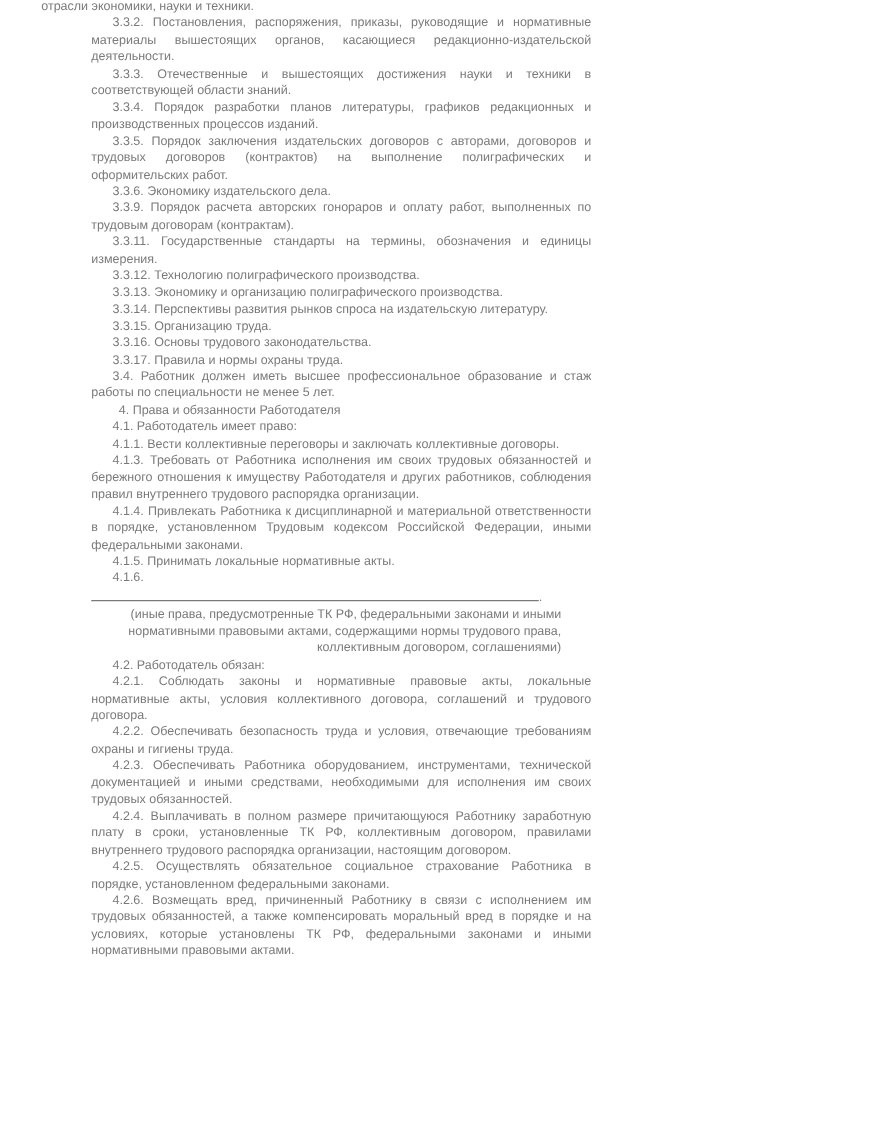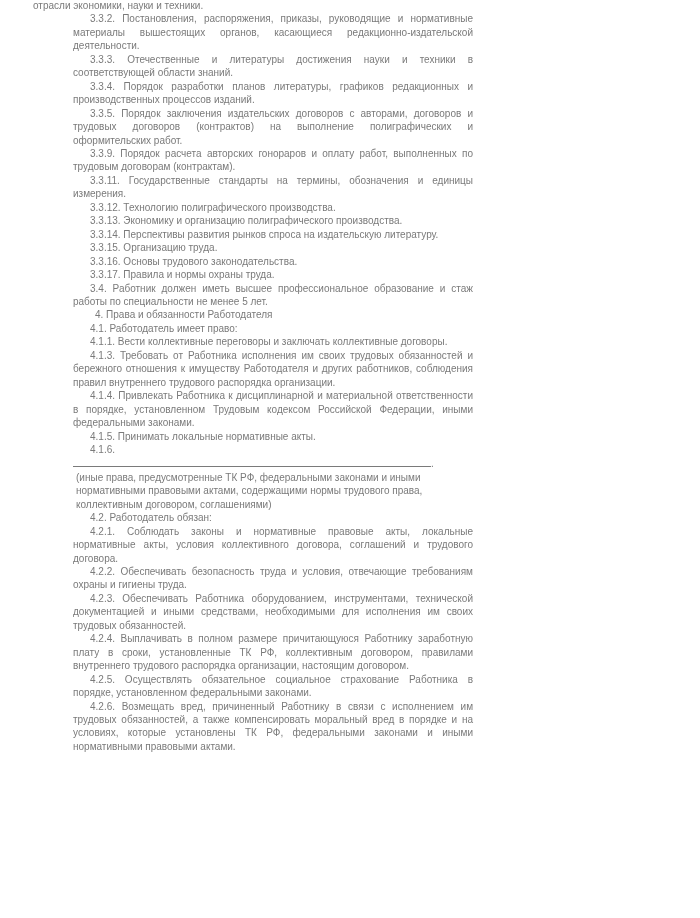--- a/index.html
+++ b/index.html
@@ -6,32 +6,33 @@
   body { width: 700px; height: 918px; overflow: hidden; position: relative; }
   .page {
     position: absolute; left: 33px; top: -1px; width: 440px;
     font-family: "Liberation Sans", sans-serif;
     font-size: 10px; line-height: 13.45px; color: #7a7a7a;
   }
   .p { margin: 0; text-align: justify; text-indent: 17px; }
   .p.last-left { text-align-last: left; margin-left: 40px; }
   .p.noindent { text-indent: 0; }
   .heading { margin: 0; padding-left: 62px; text-indent: 0; }
-  .note { margin: 0; padding-left: 43px; padding-right: 24px; text-align: left; text-indent: 0; }
+  .note { margin: 0; padding-left: 43px; padding-right: 24px; text-align: right; text-indent: 0; }
   .blank { display: inline-block; width: 358px; border-bottom: 1px solid #7a7a7a; height: 10px; vertical-align: baseline; }
 </style>
 </head>
 <body>
 
 <div class="page">
   <p class="p noindent">отрасли экономики, науки и техники.</p>
   <p class="p last-left">3.3.2. Постановления, распоряжения, приказы, руководящие и нормативные материалы вышестоящих органов, касающиеся редакционно-издательской деятельности.</p>
-  <p class="p last-left">3.3.3. Отечественные и литературы достижения науки и техники в соответствующей области знаний.</p>
+  <p class="p last-left">3.3.3. Отечественные и вышестоящих достижения науки и техники в соответствующей области знаний.</p>
   <p class="p last-left">3.3.4. Порядок разработки планов литературы, графиков редакционных и производственных процессов изданий.</p>
   <p class="p last-left">3.3.5. Порядок заключения издательских договоров с авторами, договоров и трудовых договоров (контрактов) на выполнение полиграфических и оформительских работ.</p>
+  <p class="p last-left">3.3.6. Экономику издательского дела.</p>
   <p class="p last-left">3.3.9. Порядок расчета авторских гонораров и оплату работ, выполненных по трудовым договорам (контрактам).</p>
   <p class="p last-left">3.3.11. Государственные стандарты на термины, обозначения и единицы измерения.</p>
   <p class="p last-left">3.3.12. Технологию полиграфического производства.</p>
   <p class="p last-left">3.3.13. Экономику и организацию полиграфического производства.</p>
   <p class="p last-left">3.3.14. Перспективы развития рынков спроса на издательскую литературу.</p>
   <p class="p last-left">3.3.15. Организацию труда.</p>
   <p class="p last-left">3.3.16. Основы трудового законодательства.</p>
   <p class="p last-left">3.3.17. Правила и нормы охраны труда.</p>
   <p class="p last-left">3.4. Работник должен иметь высшее профессиональное образование и стаж работы по специальности не менее 5 лет.</p>
 

